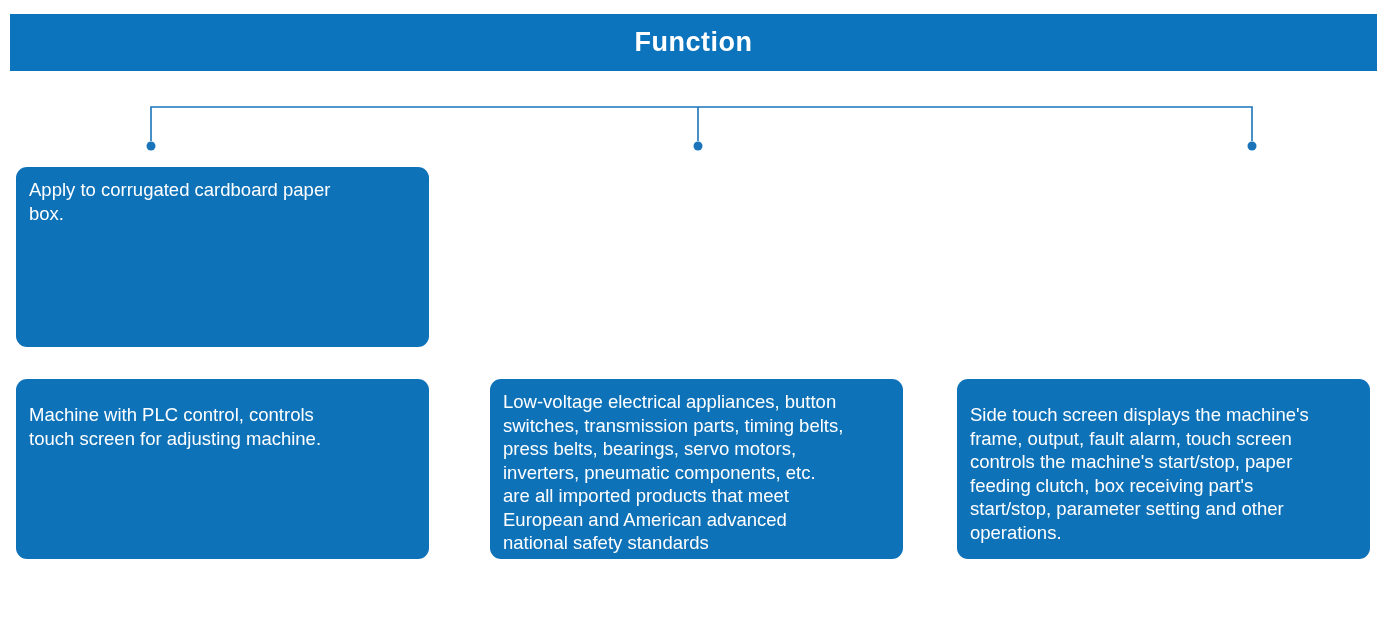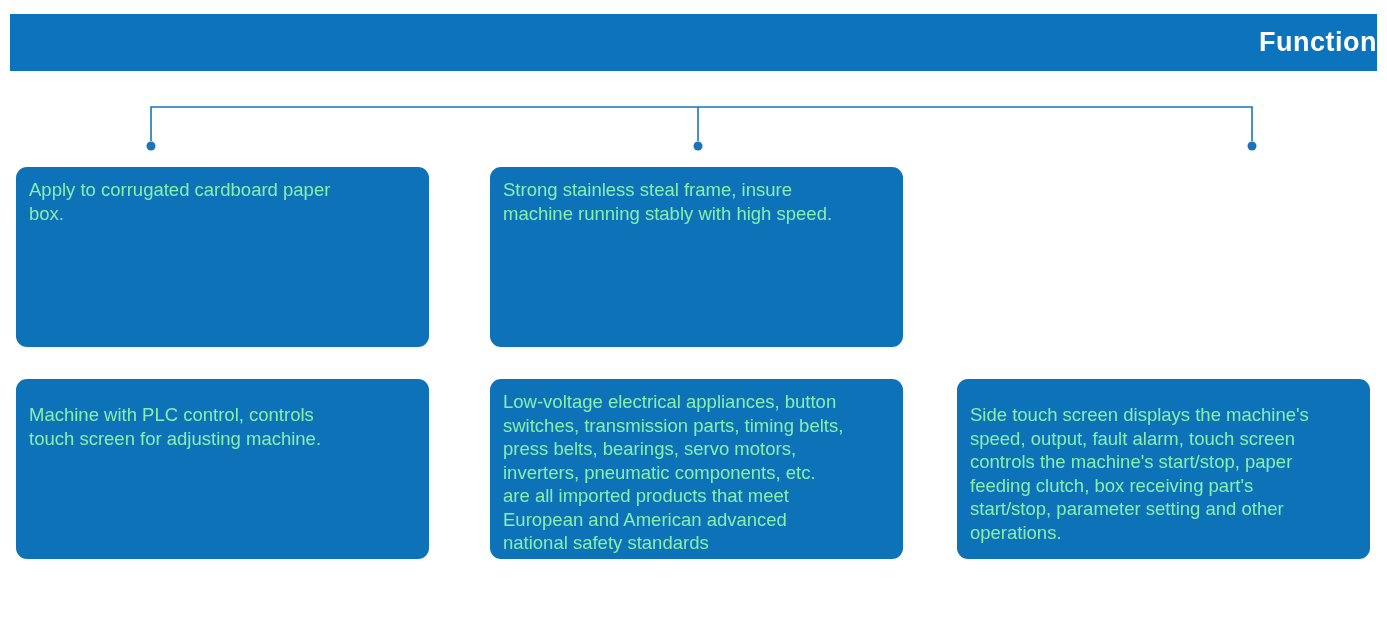--- a/index.html
+++ b/index.html
@@ -20,21 +20,21 @@
   .header-banner {
     position: absolute;
     left: 10px;
     top: 14px;
     width: 1367px;
     height: 57px;
     background: #0c73bd;
     color: #ffffff;
     font-size: 27px;
     font-weight: bold;
-    text-align: right;
+    text-align: center;
     line-height: 57px;
     letter-spacing: 0.5px;
   }
   .connector-svg {
     position: absolute;
     left: 0;
     top: 0;
     width: 1387px;
     height: 631px;
     pointer-events: none;
@@ -47,21 +47,21 @@
   .connector-svg circle {
     fill: #1b74ba;
     stroke: none;
   }
   .card {
     position: absolute;
     width: 413px;
     height: 180px;
     background: #0e72b9;
     border-radius: 11px;
-    color: #86efac;
+    color: #ffffff;
     font-size: 18.5px;
     line-height: 23.5px;
     padding: 11px 12px 0 13px;
     box-sizing: border-box;
     white-space: pre-line;
     overflow: hidden;
   }
   .col-1 { left: 16px; }
   .col-2 { left: 490px; }
   .col-3 { left: 957px; }
@@ -80,35 +80,33 @@
     <path d="M151 141 L151 107 L1252 107 L1252 141"></path>
     <path d="M698 107 L698 141"></path>
     <circle cx="151" cy="146" r="4.5"></circle>
     <circle cx="698" cy="146" r="4.5"></circle>
     <circle cx="1252" cy="146" r="4.5"></circle>
   </svg>
 
   <div class="card col-1 row-1">Apply to corrugated cardboard paper
 box.</div>
 
-  <div class="card col-2 row-1">Strong stainless steal frame, insure
-machine running stably with high speed.</div>
 
 
   <div class="card col-1 row-2 pad-top-lg">Machine with PLC control, controls
 touch screen for adjusting machine.</div>
 
   <div class="card col-2 row-2">Low-voltage electrical appliances, button
 switches, transmission parts, timing belts,
 press belts, bearings, servo motors,
 inverters, pneumatic components, etc.
 are all imported products that meet
 European and American advanced
 national safety standards</div>
 
   <div class="card col-3 row-2 pad-top-lg">Side touch screen displays the machine's
-speed, output, fault alarm, touch screen
+frame, output, fault alarm, touch screen
 controls the machine's start/stop, paper
 feeding clutch, box receiving part's
 start/stop, parameter setting and other
 operations.</div>
 
 </div>
 
 </body></html>

